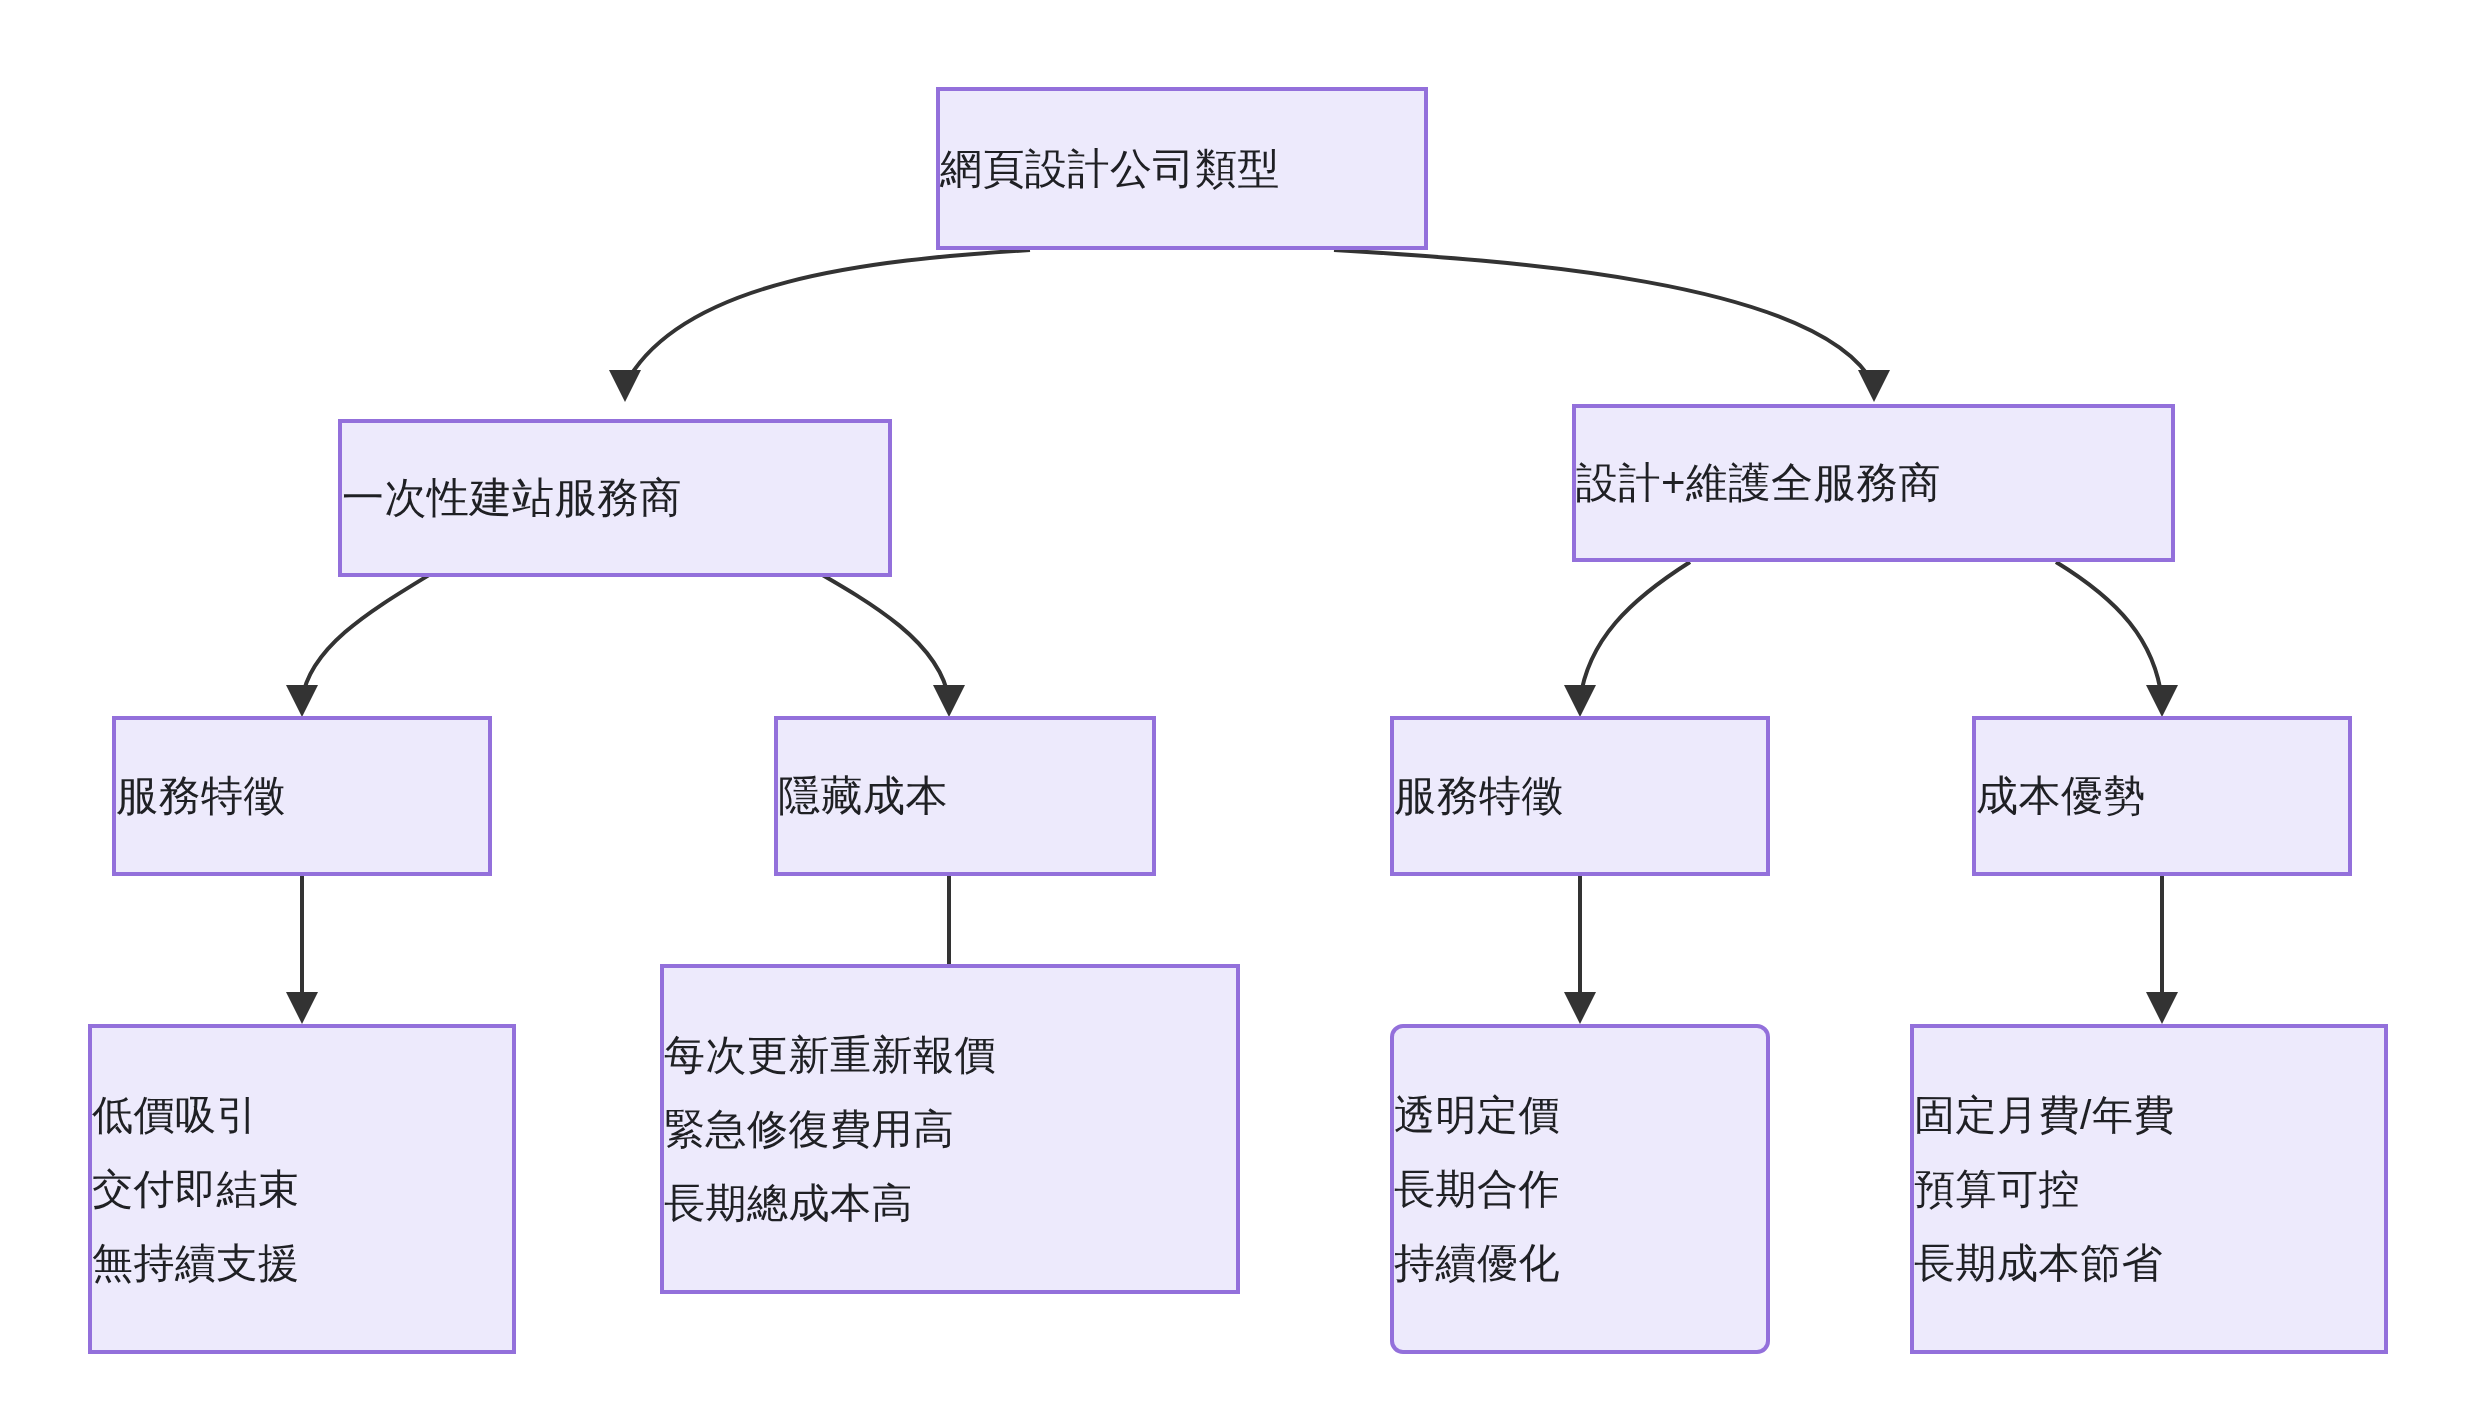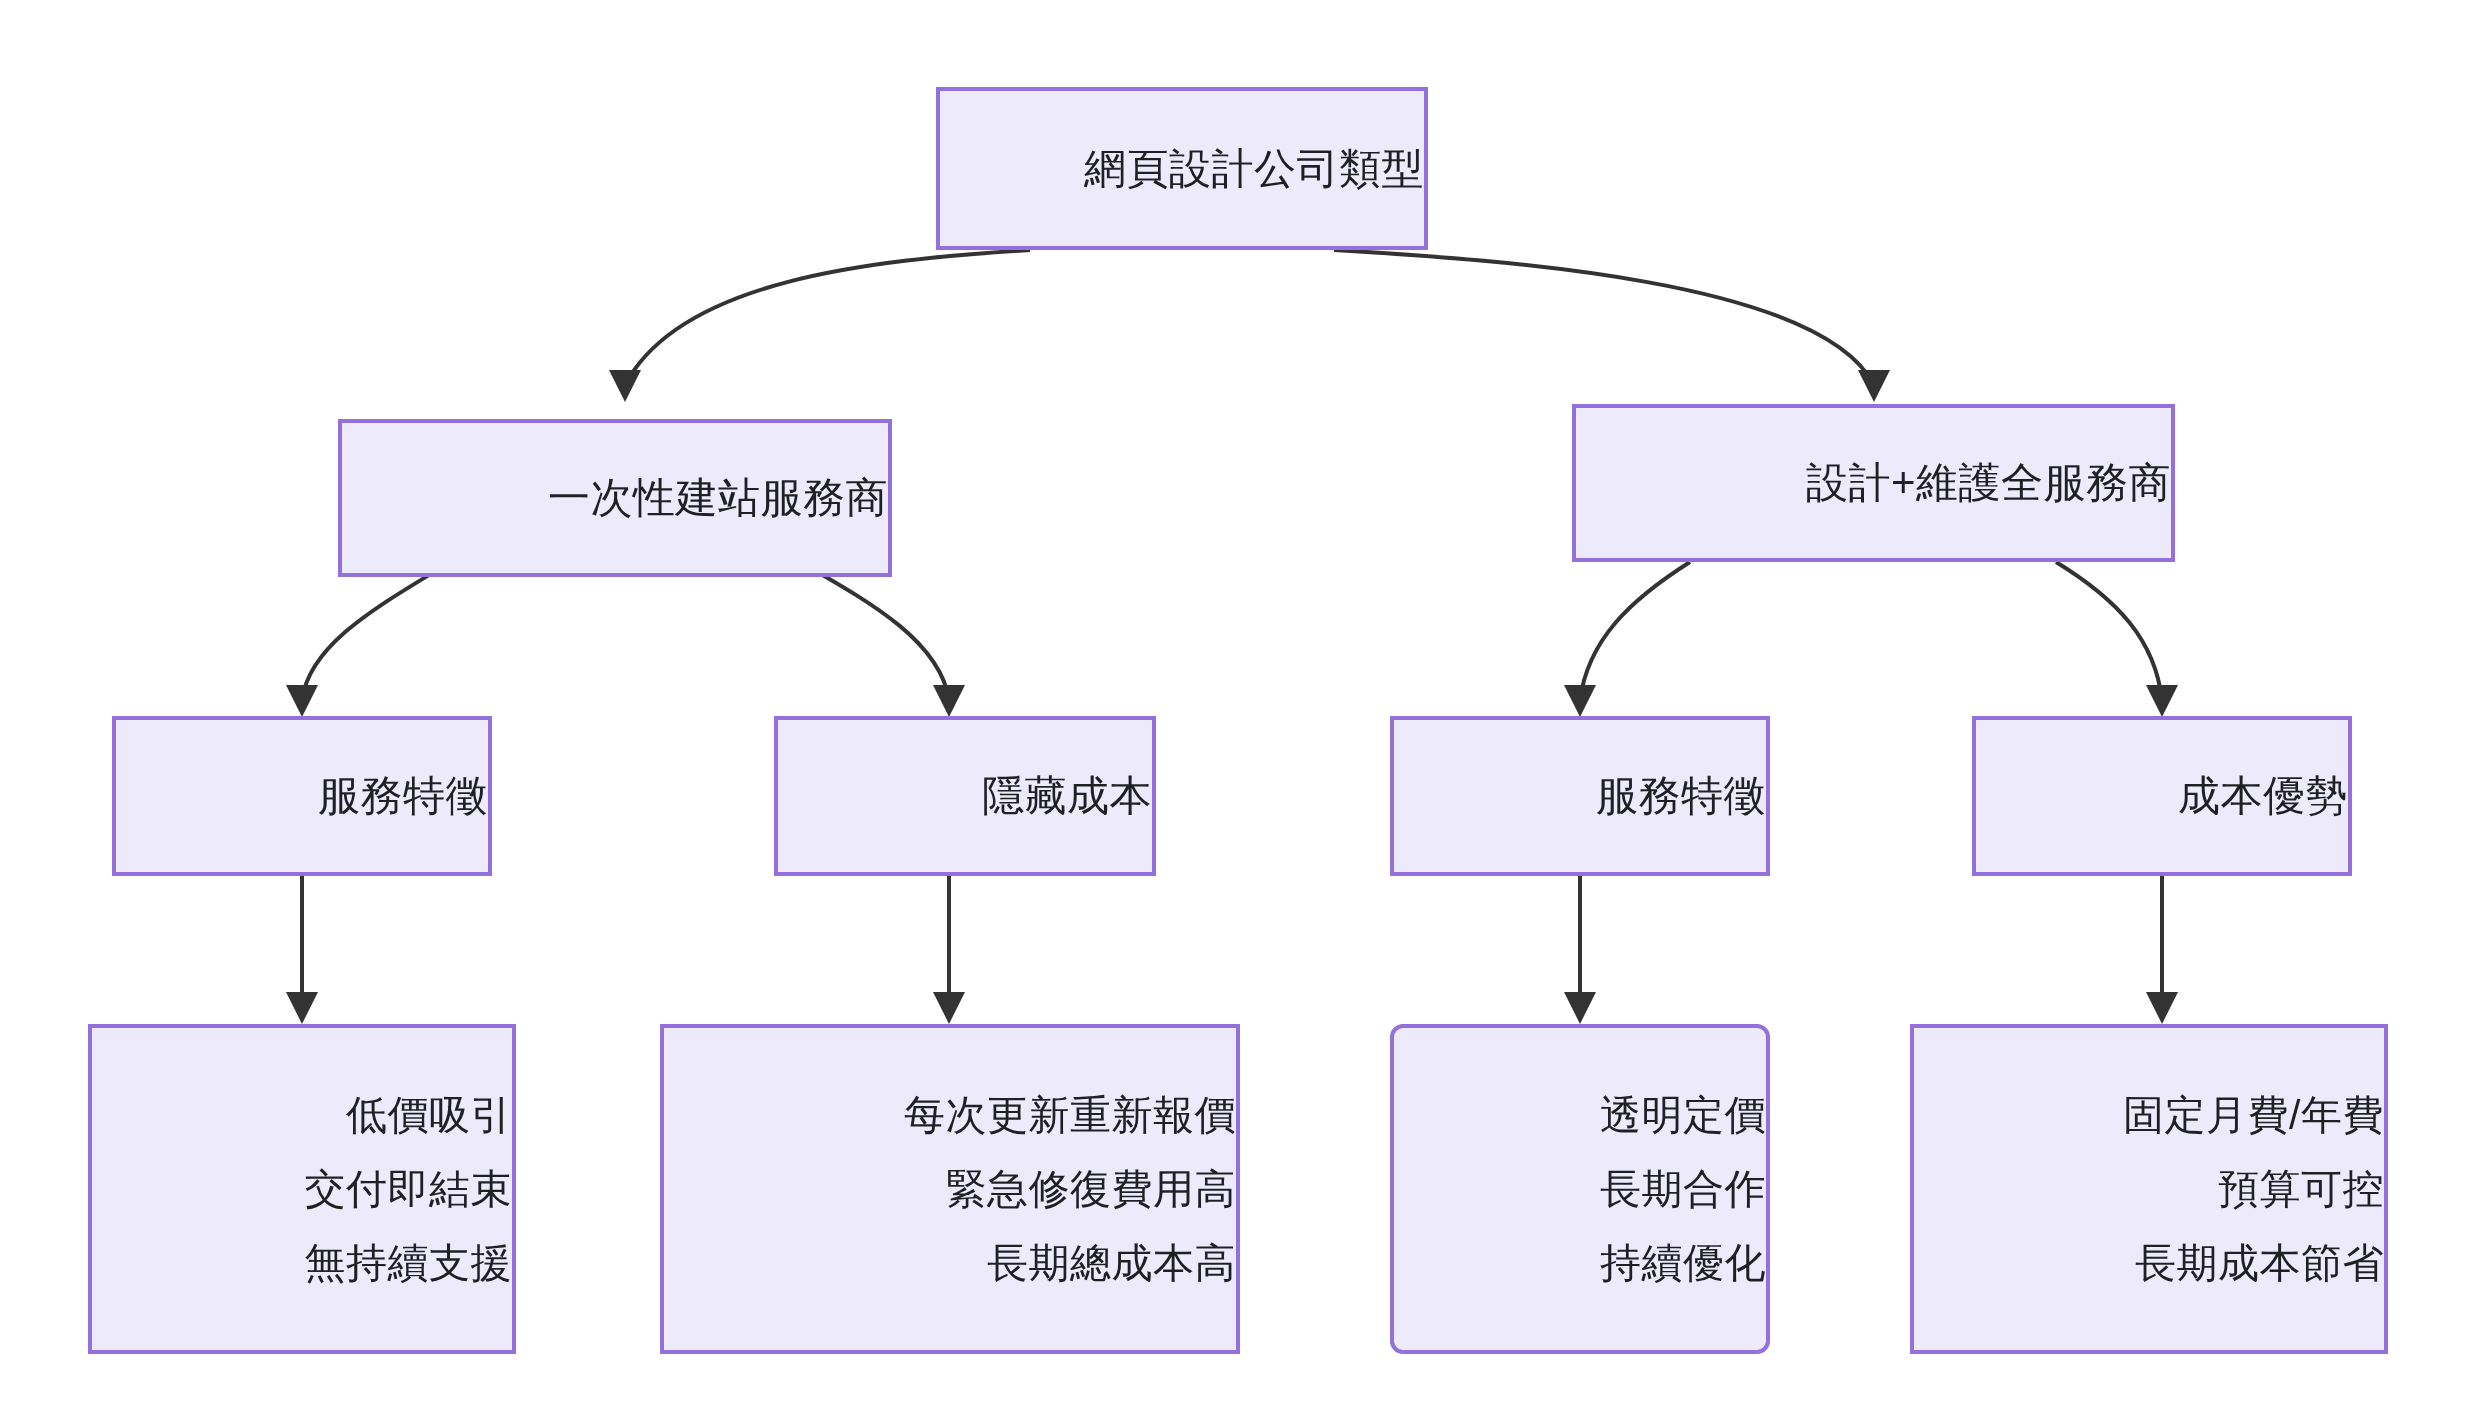--- a/index.html
+++ b/index.html
@@ -36,21 +36,21 @@
     fill: #333333;
     stroke: none;
   }
   .node {
     position: absolute;
     box-sizing: border-box;
     background: #EDEAFC;
     border: 4px solid #9370DB;
     display: flex;
     flex-direction: column;
-    align-items: flex-end;
+    align-items: flex-start;
     justify-content: center;
     color: #1f2024;
     text-align: center;
     line-height: 1.52;
     letter-spacing: 0.5px;
   }
   .node-line {
     display: block;
     white-space: nowrap;
   }
@@ -144,21 +144,21 @@
   <div class="node level3" style="left:1972px; top:716px; width:380px; height:160px;">
     <span class="node-line">成本優勢</span>
   </div>
 
   <div class="node leaf" style="left:88px; top:1024px; width:428px; height:330px;">
     <span class="node-line">低價吸引</span>
     <span class="node-line">交付即結束</span>
     <span class="node-line">無持續支援</span>
   </div>
 
-  <div class="node leaf" style="left:660px; top:1024px; width:580px; height:330px;">
+  <div class="node leaf" style="left:660px; top:964px; width:580px; height:330px;">
     <span class="node-line">每次更新重新報價</span>
     <span class="node-line">緊急修復費用高</span>
     <span class="node-line">長期總成本高</span>
   </div>
 
   <div class="node leaf" style="left:1390px; top:1024px; width:380px; height:330px;border-radius:13px;">
     <span class="node-line">透明定價</span>
     <span class="node-line">長期合作</span>
     <span class="node-line">持續優化</span>
   </div>

